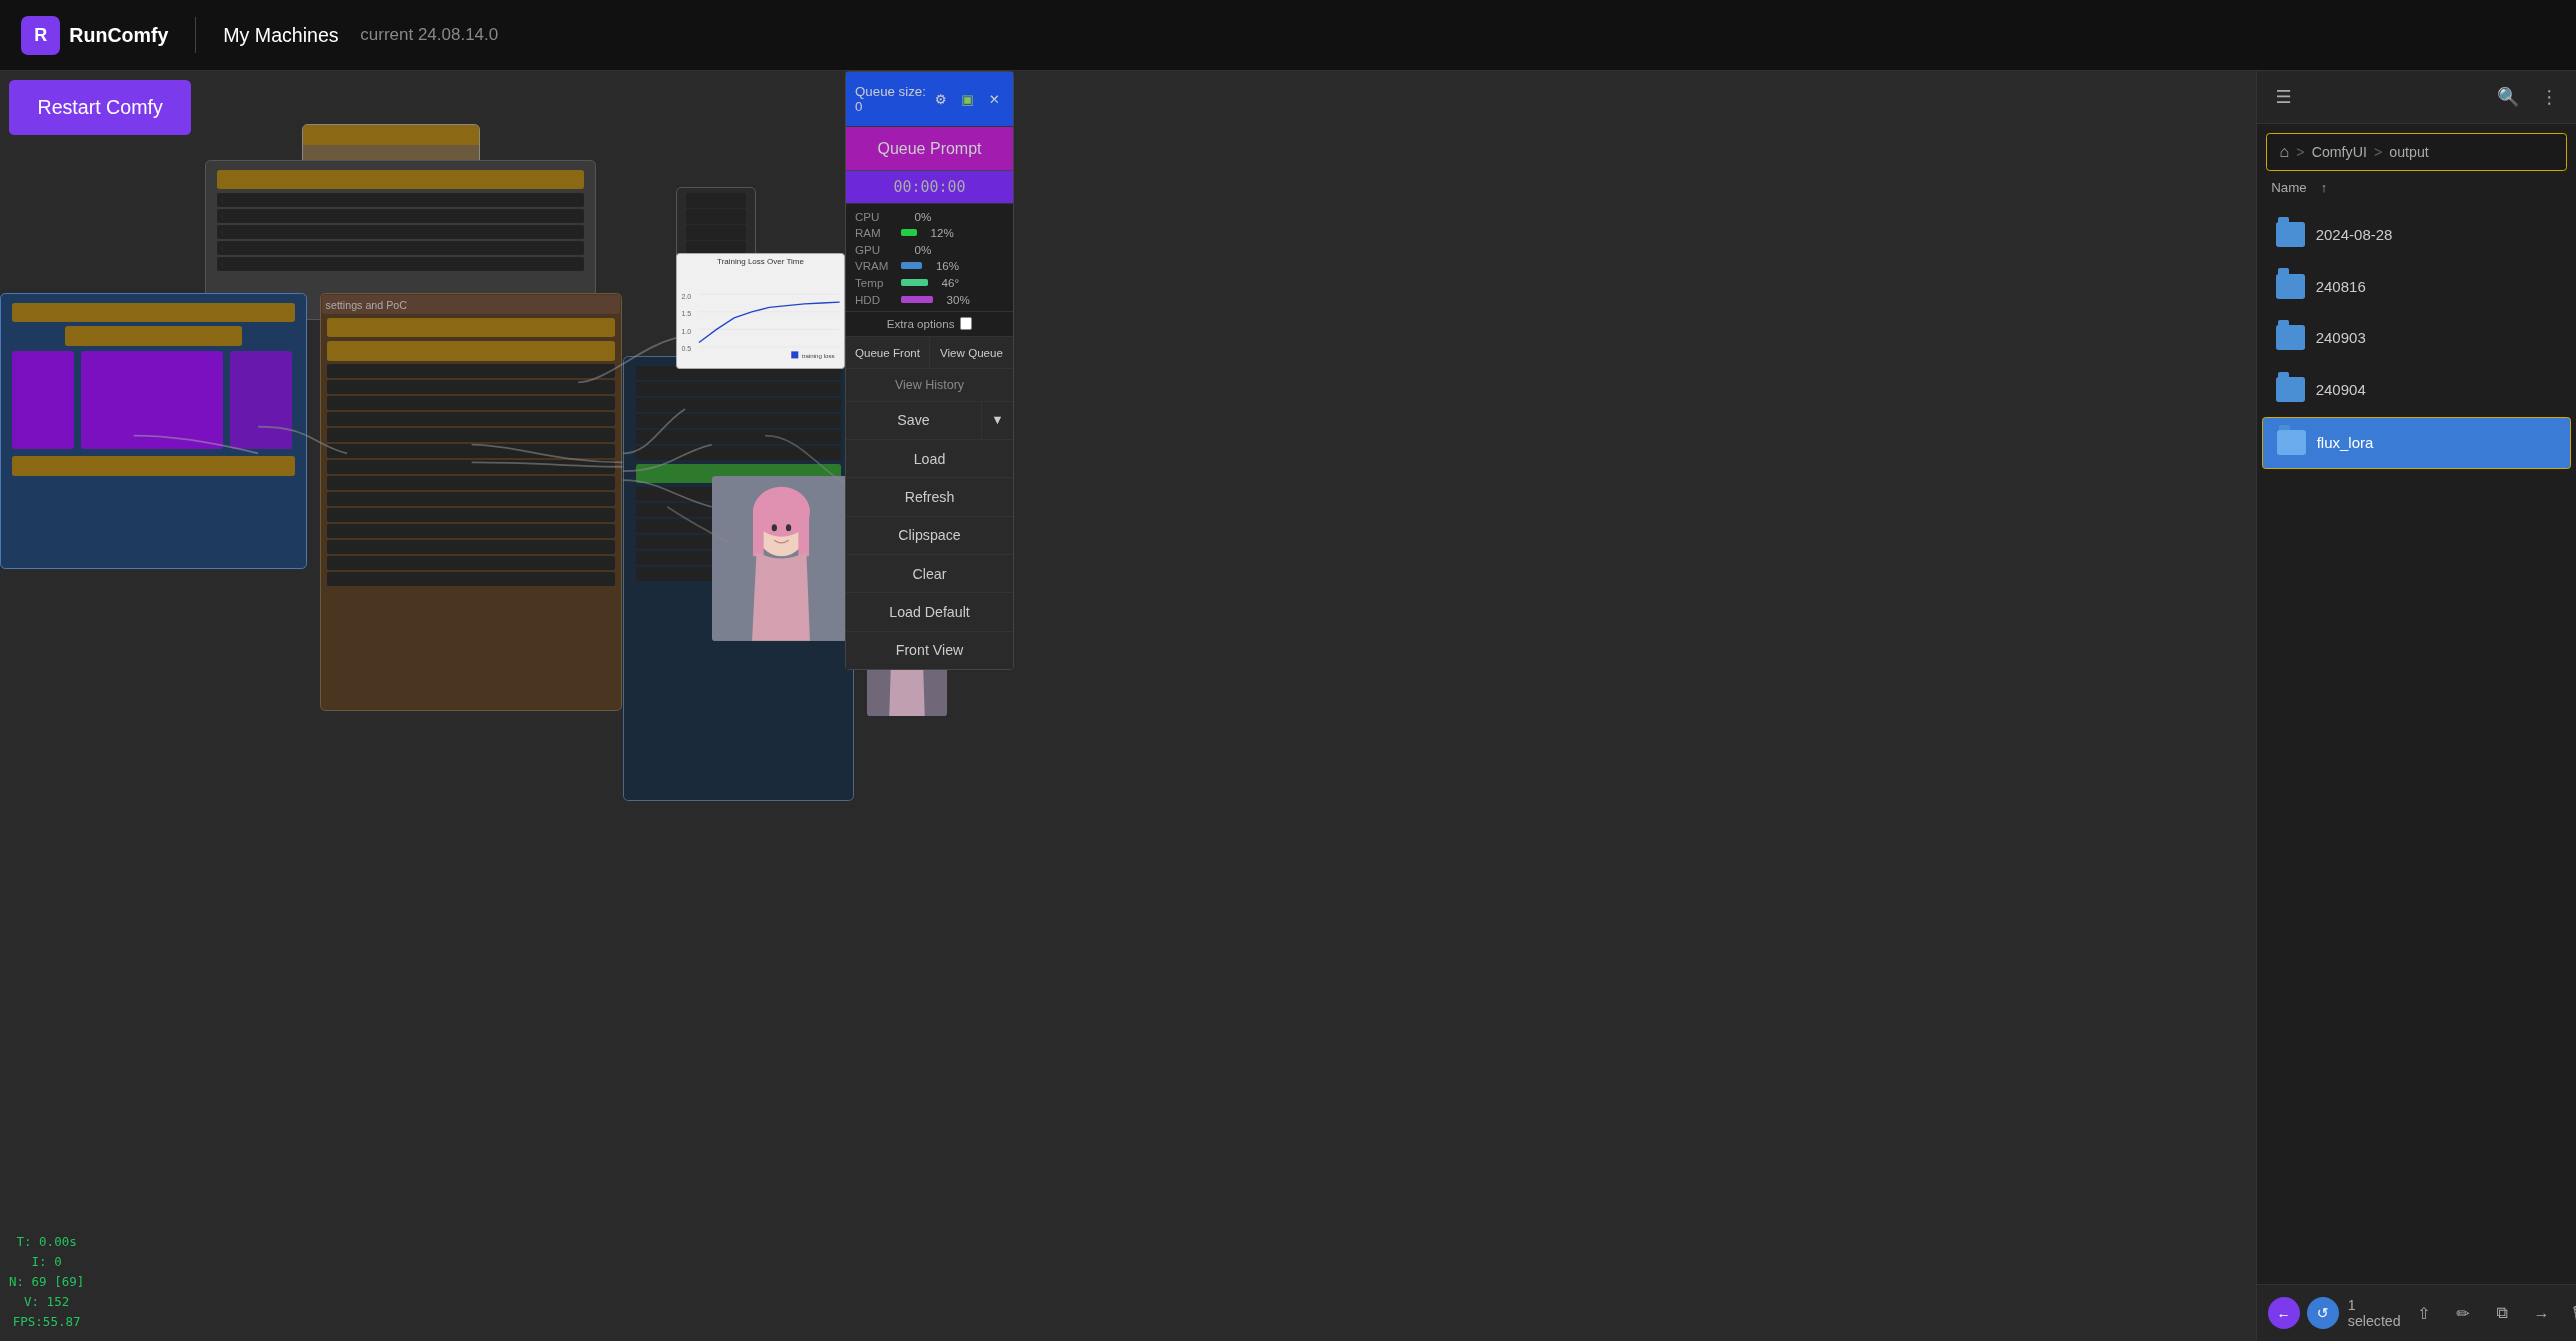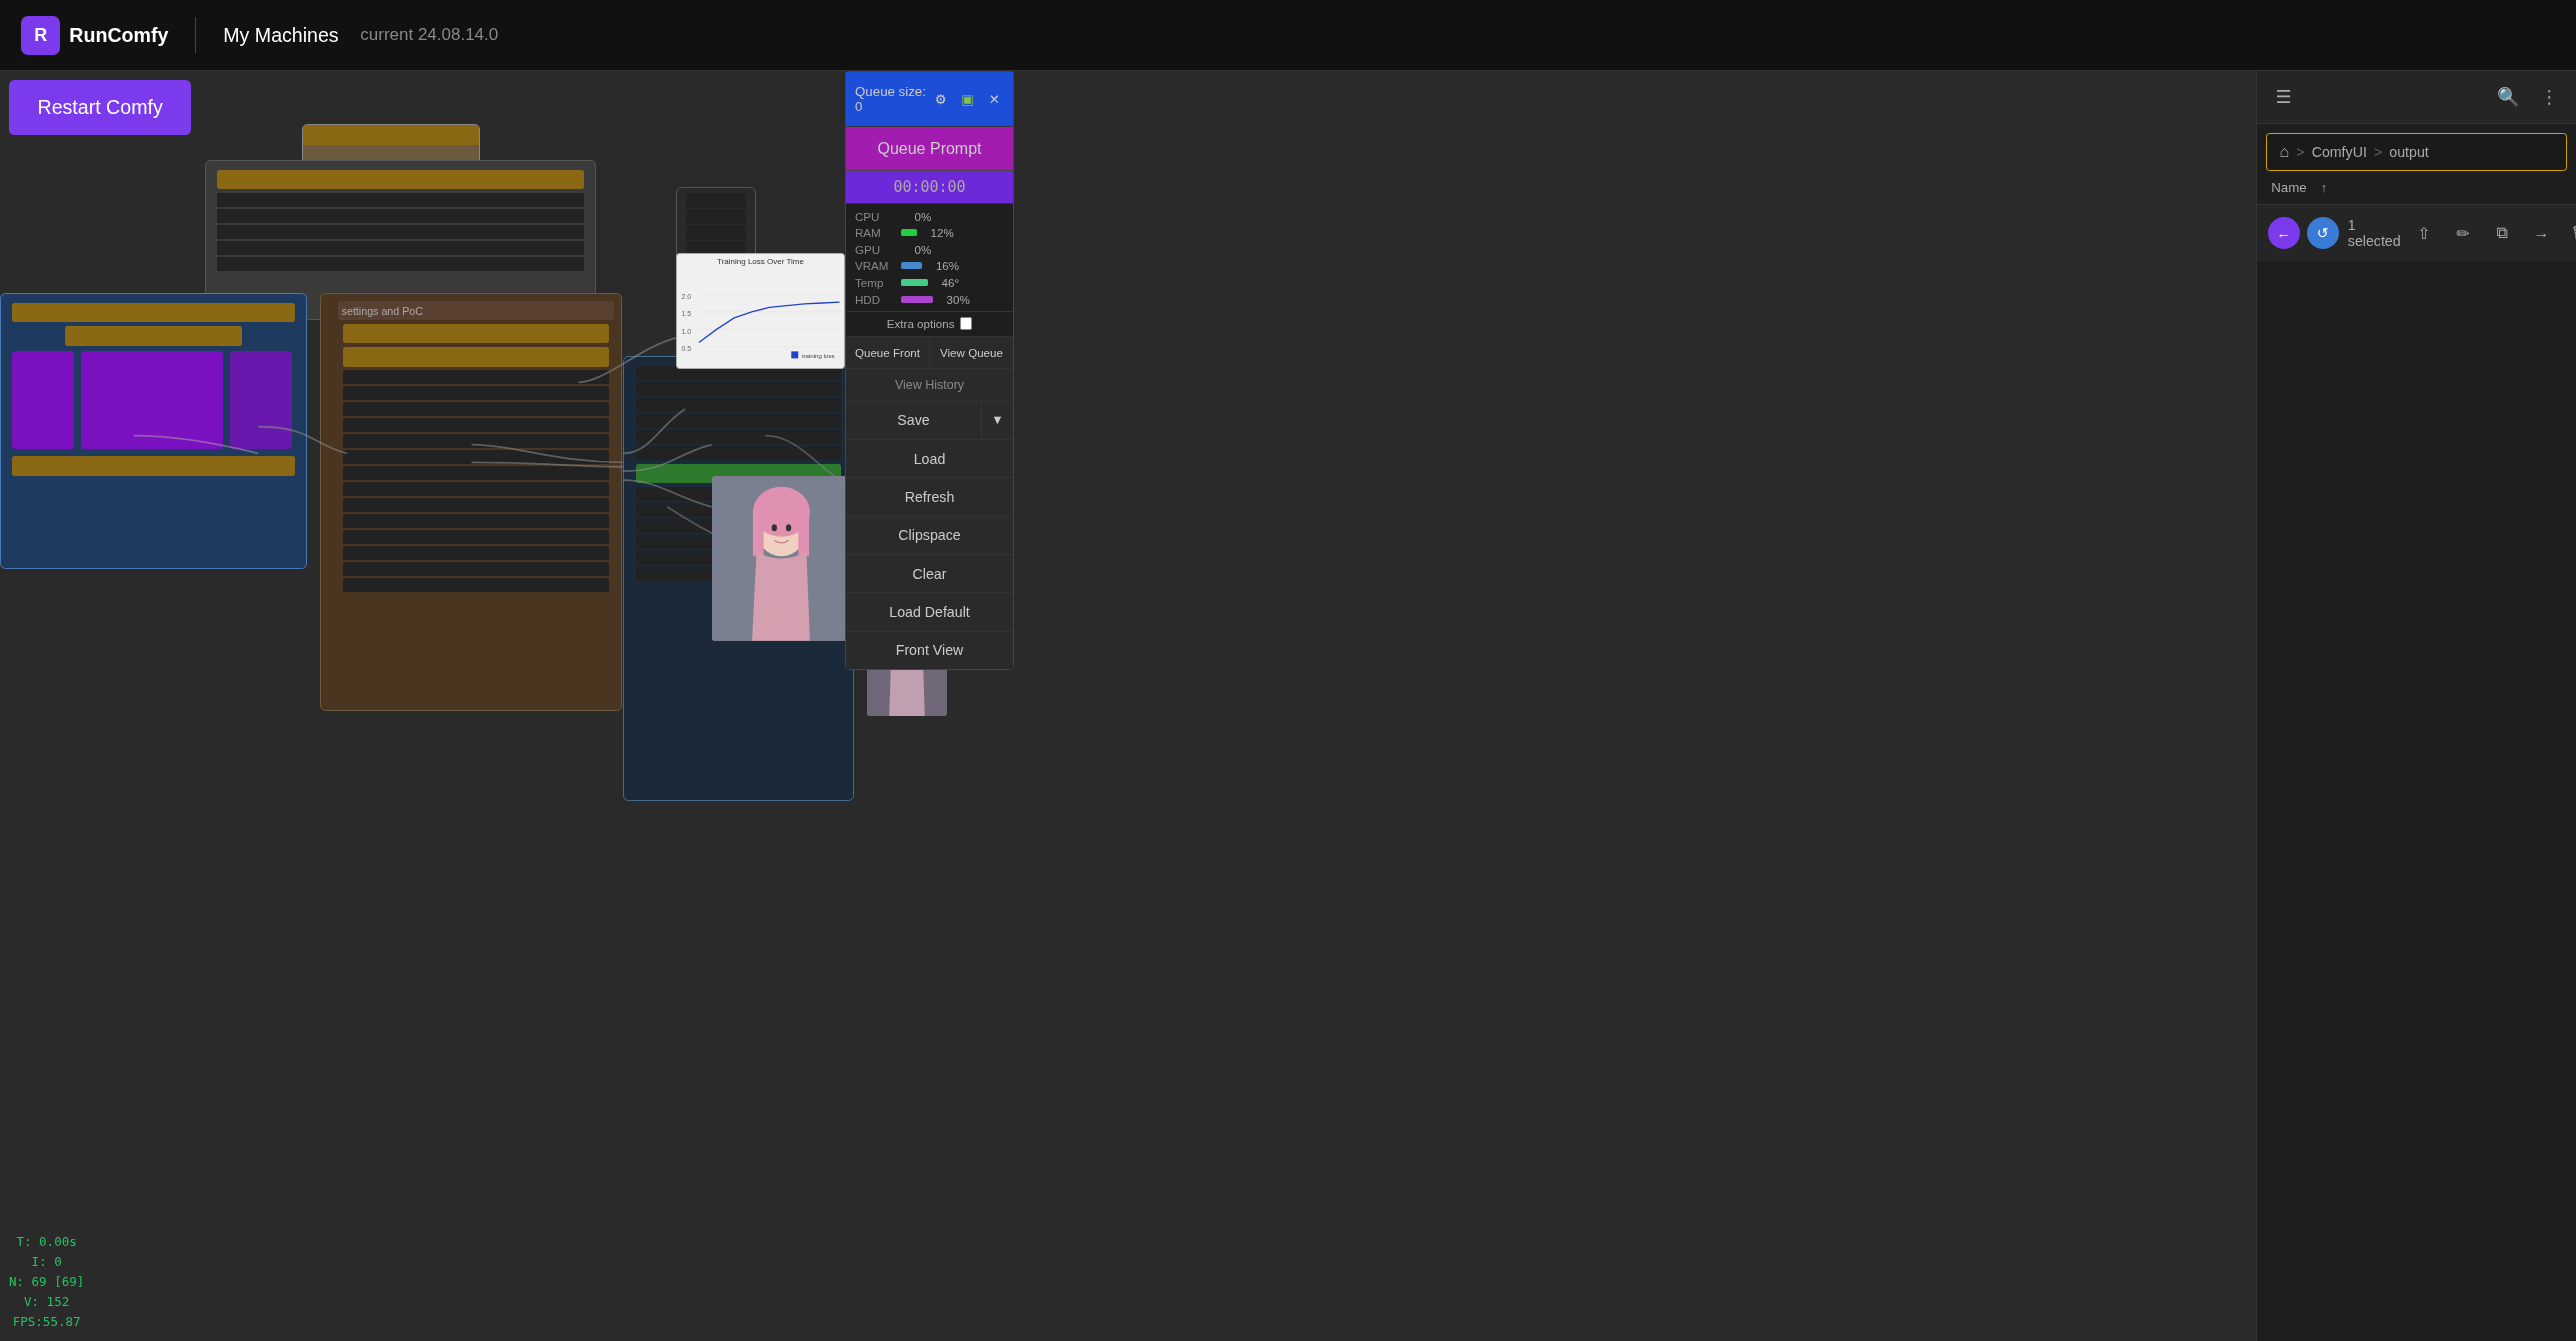--- a/index.html
+++ b/index.html
@@ -283,21 +283,21 @@
 
         <div style="width: 62px; height: 98px; background: #7a10c0; border-radius: 3.6px; flex-shrink: 0;"></div>
         <div style="width: 142px; height: 98px; background: #7a10c0; border-radius: 3.6px; flex-shrink: 0;"></div>
         <div style="width: 62px; height: 98px; background: #7a10c0; border-radius: 3.6px; flex-shrink: 0; opacity:0.8;"></div>
       </div>
       <div class="slot-gold" style="margin-top: 7.1px;"></div>
     </div>
   </div>
 
   <div class="panel-brown-mid">
-    <div style="padding: 7px; margin-left: 10px;">
+    <div style="padding: 1px;">
       <div style="font-size: 10.7px; color: #aaa; margin-bottom: 3.6px; background: #5a4030; padding: 3.6px; border-radius: 2.7px;">settings and PoC</div>
       <div class="slot-gold"></div>
       <div class="slot-gold"></div>
       <div class="slot-dark"></div>
       <div class="slot-dark"></div>
       <div class="slot-dark"></div>
       <div class="slot-dark"></div>
       <div class="slot-dark"></div>
       <div class="slot-dark"></div>
       <div class="slot-dark"></div>
@@ -499,20 +499,42 @@
     <span class="breadcrumb-item">ComfyUI</span>
     <span class="breadcrumb-sep">&gt;</span>
     <span class="breadcrumb-item">output</span>
   </div>
 
   <div class="file-list-header">
     <span>Name</span>
     <span class="sort-arrow">↑</span>
   </div>
 
+  <div class="file-list">
+    <div class="file-item">
+      <div class="folder-icon"></div>
+      <span class="file-name">2024-08-28</span>
+    </div>
+    <div class="file-item">
+      <div class="folder-icon"></div>
+      <span class="file-name">240816</span>
+    </div>
+    <div class="file-item">
+      <div class="folder-icon"></div>
+      <span class="file-name">240903</span>
+    </div>
+    <div class="file-item">
+      <div class="folder-icon"></div>
+      <span class="file-name">240904</span>
+    </div>
+    <div class="file-item selected">
+      <div class="folder-icon" style="background: #6aabee;"></div>
+      <span class="file-name">flux_lora</span>
+    </div>
+  </div>
 
   <div class="file-panel-bottom">
     <div class="fp-bottom-left">
       <div class="fp-bottom-icon" style="background: #7c3aed; border-radius: 50%; width: 32px; height: 32px; color: #fff; font-size: 14.2px;">←</div>
       <div class="fp-bottom-icon" style="background: #3a7bd5; border-radius: 50%; width: 32px; height: 32px; color: #fff; font-size: 14.2px;">↺</div>
     </div>
     <span class="selected-count">1 selected</span>
     <div class="fp-bottom-icons">
       <div class="fp-bottom-icon">⇧</div>
       <div class="fp-bottom-icon">✏</div>

